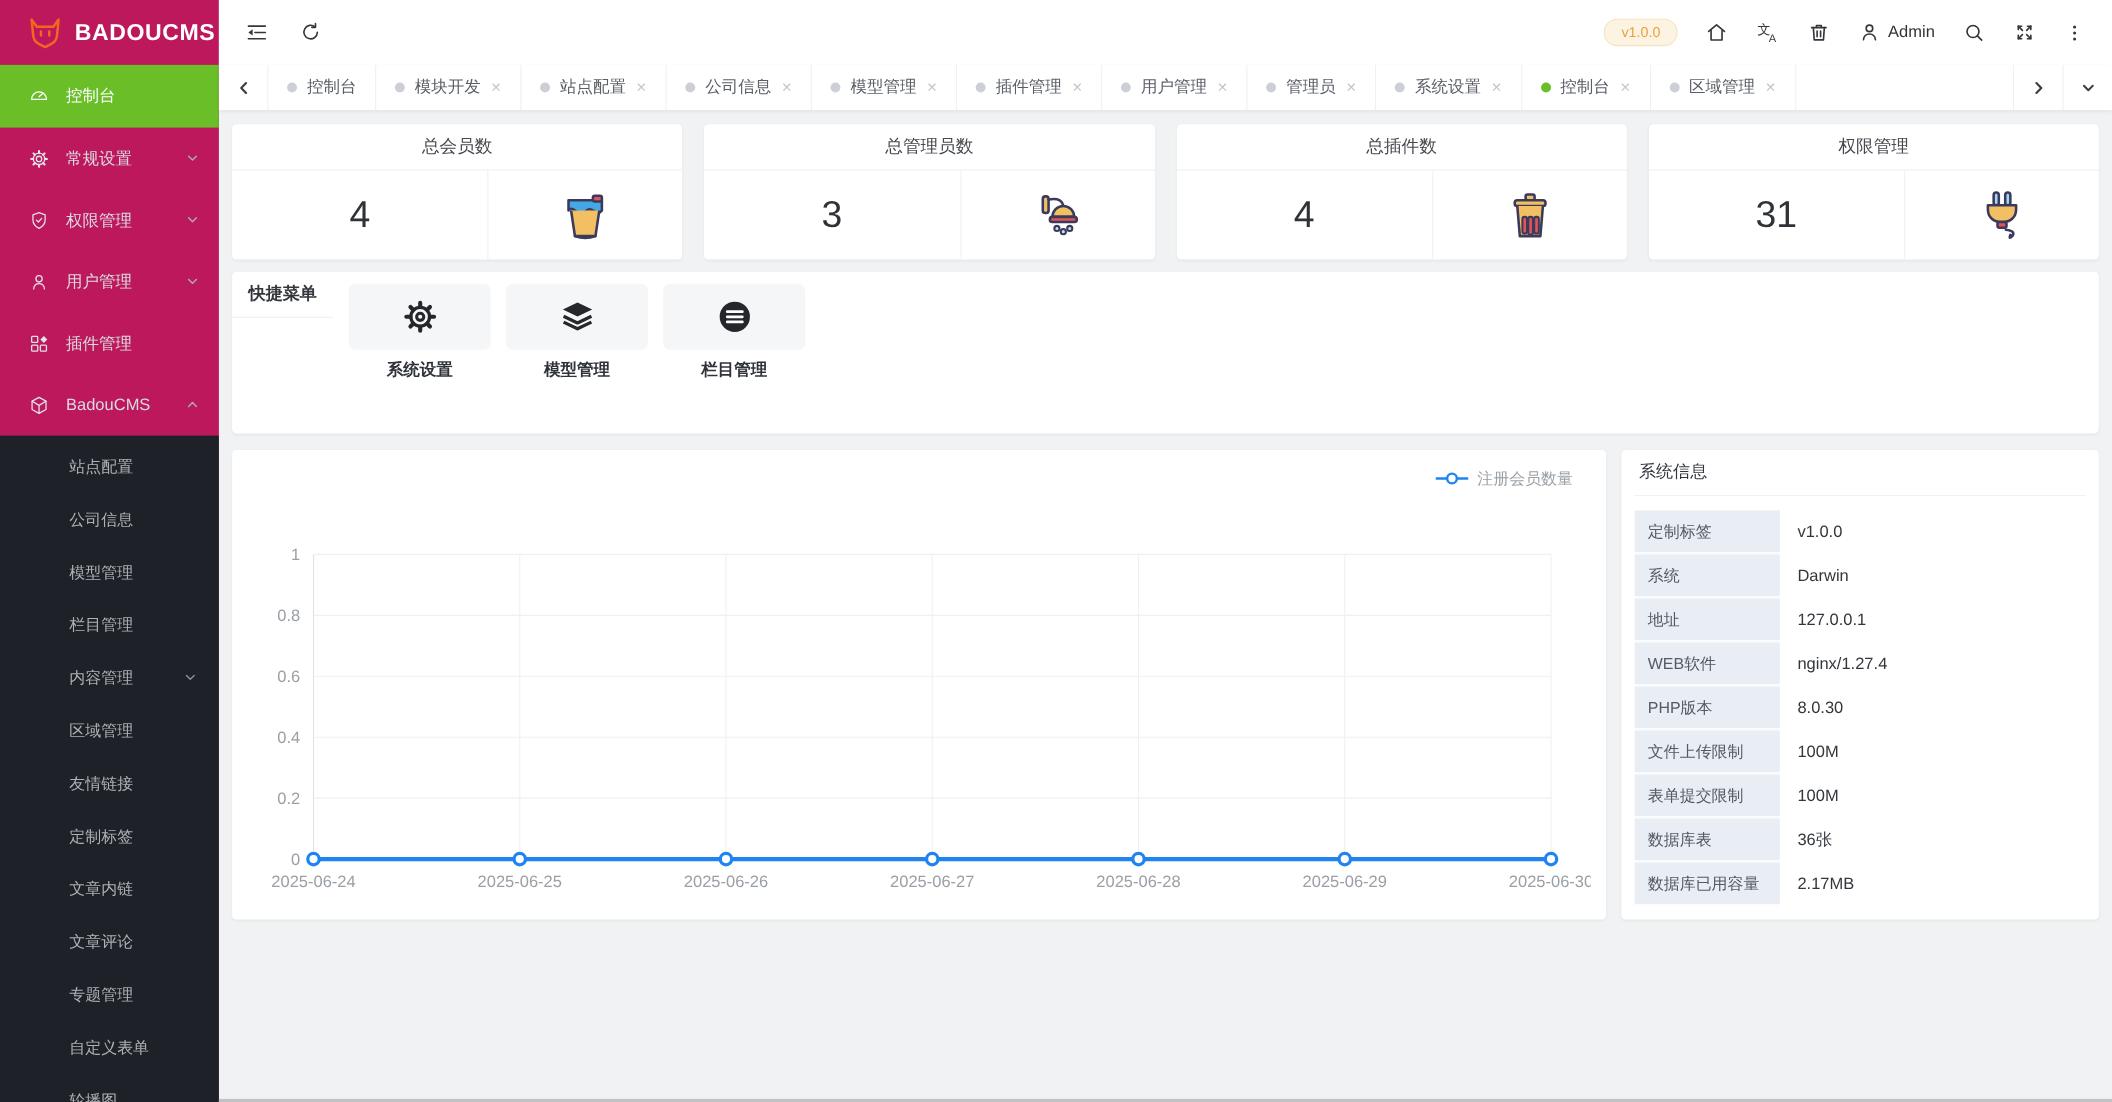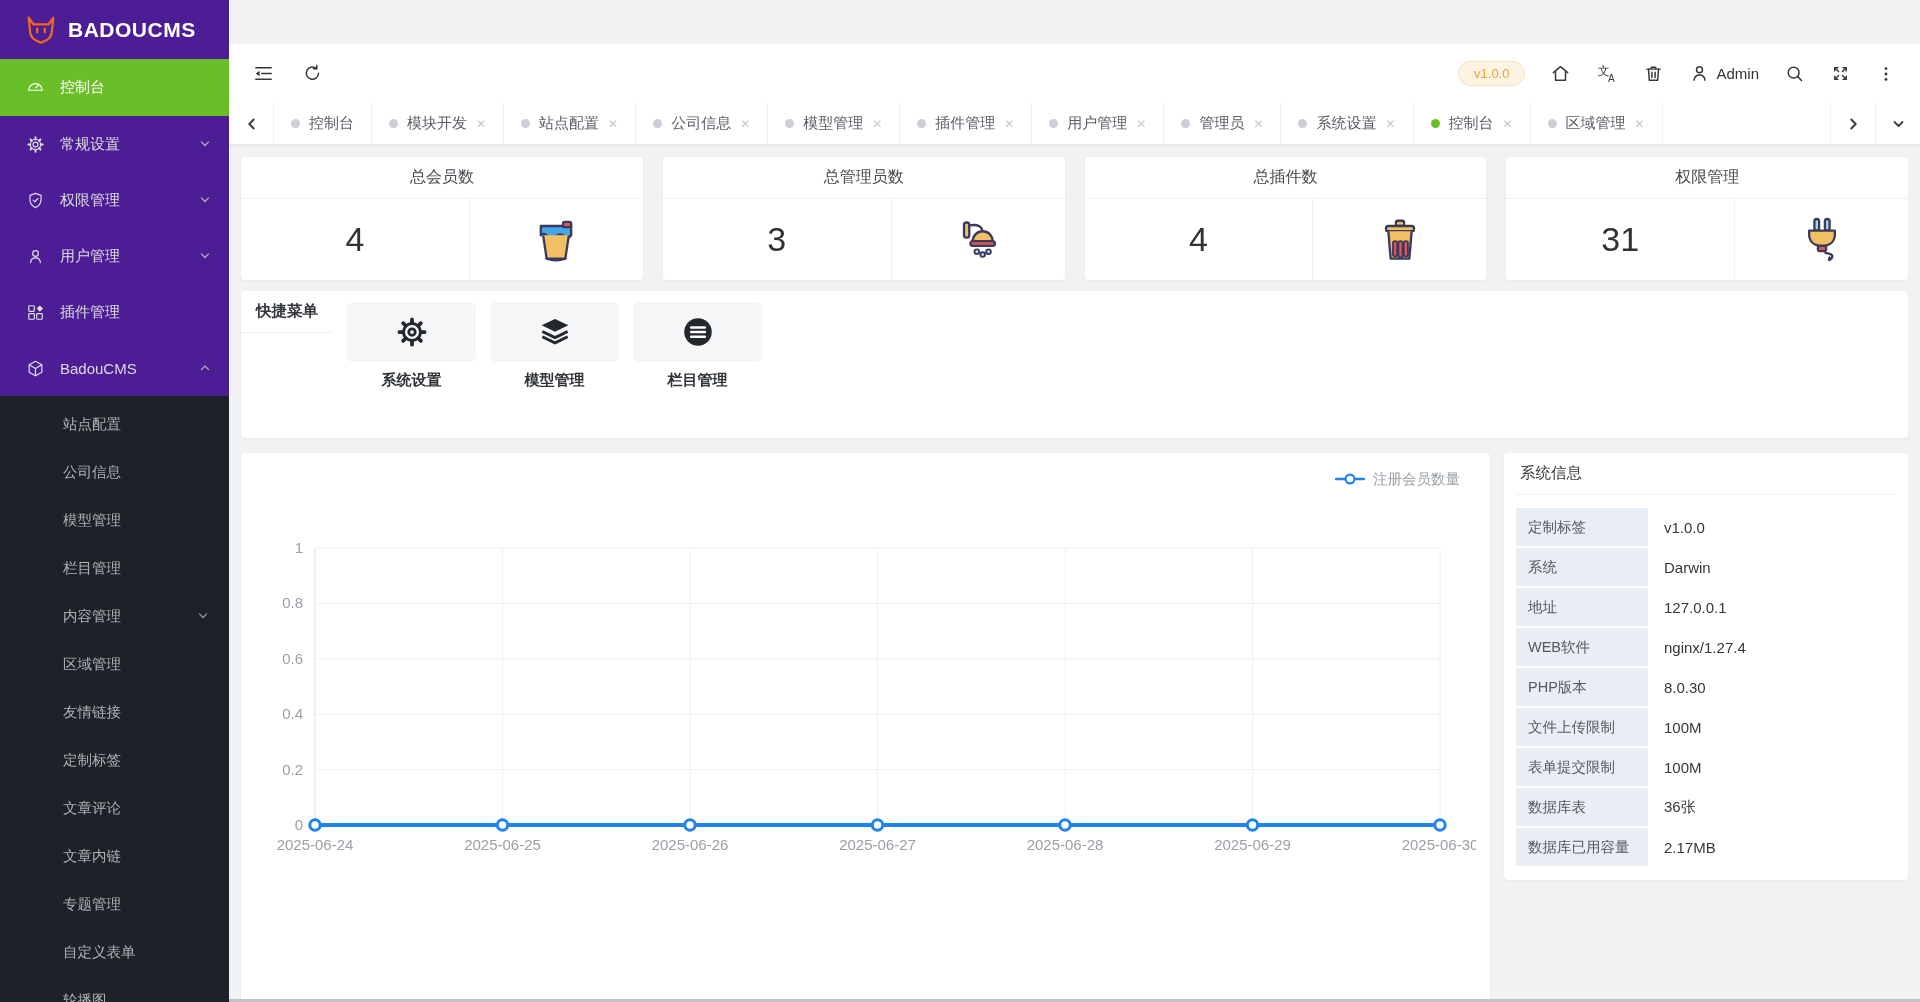--- a/index.html
+++ b/index.html
@@ -1,34 +1,34 @@
 <!DOCTYPE html>
 <html><head>
 <meta charset="utf-8">
 <style>
   * { margin:0; padding:0; box-sizing:border-box; }
   html,body { width:1920px; height:1002px; overflow:hidden; }
   body { font-family:"Liberation Sans","DejaVu Sans",sans-serif; background:#f1f2f3; }
   .app { display:flex; width:100%; height:100%; }
 
   
-  .sidebar { width:229px; flex-shrink:0; background:#4c1d95; overflow:hidden; display:flex; flex-direction:column; }
+  .sidebar { width:199px; flex-shrink:0; background:#be185d; overflow:hidden; display:flex; flex-direction:column; }
   .logo { height:59px; display:flex; align-items:center; padding-left:24px; gap:10px; flex-shrink:0; }
   .logo-text { font-size:21px; font-weight:bold; color:#ffffff; letter-spacing:.5px; }
   .nav-item { height:56px; display:flex; align-items:center; padding:0 18px 0 26px; gap:15px; font-size:15px; color:#d9dcdf; cursor:pointer; flex-shrink:0; }
   .nav-item.active { height:57px; background:#6abe28; color:#ffffff; }
   .nav-item .chev { margin-left:auto; color:#a9adb3; display:flex; }
   .sicon { width:19px; height:19px; stroke:#dfe2e6; fill:none; stroke-width:1.5; stroke-linecap:round; stroke-linejoin:round; flex-shrink:0; }
   .nav-item.active .sicon { stroke:#ffffff; }
   .submenu { background:#1e2228; padding-top:4px; flex:1; }
   .sub-item { height:48px; display:flex; align-items:center; padding-left:63px; padding-right:20px; font-size:14.5px; color:#aeb1b6; cursor:pointer; }
   .sub-item .chev { margin-left:auto; color:#8d9197; display:flex; }
 
   
-  .main { flex:1; display:flex; flex-direction:column; min-width:0; position:relative;margin-top:44px; }
+  .main { flex:1; display:flex; flex-direction:column; min-width:0; position:relative; }
 
   .topbar { height:59px; background:#ffffff; display:flex; align-items:center; padding:0 24px; flex-shrink:0; }
   .topbar-left { display:flex; align-items:center; gap:28px; }
   .topbar-right { margin-left:auto; display:flex; align-items:center; gap:25px; }
   .icon-btn { display:flex; align-items:center; cursor:pointer; }
   .hicon { width:21px; height:21px; stroke:#33373b; fill:none; stroke-width:1.7; stroke-linecap:round; stroke-linejoin:round; }
   .badge { font-size:13px; color:#e8a23d; background:#fdf3e3; border:1px solid #f8e3c0; border-radius:12px; padding:4px 15px; }
   .user-btn { display:flex; align-items:center; gap:6px; font-size:15px; color:#2f3338; cursor:pointer; }
 
   .tabbar { height:41px; background:#ffffff; display:flex; align-items:stretch; box-shadow:0 2px 4px rgba(0,0,0,.06); position:relative; z-index:2; flex-shrink:0; }
@@ -53,21 +53,21 @@
   .panel { background:#ffffff; border-radius:4px; box-shadow:0 1px 3px rgba(0,0,0,.05); }
   .panel-header { height:42px; display:flex; align-items:center; padding:0 15px; font-size:15.5px; color:#33373c; border-bottom:1px solid #f0f1f2; flex-shrink:0; }
 
   .quick-panel { height:147px; margin-bottom:15px; display:flex; flex-direction:row; overflow:hidden;font-weight:bold; }
   .quick-body { padding:11px 14px 0; display:flex; gap:14px; }
   .quick-item { width:129px; cursor:pointer; text-align:center; }
   .quick-icon-box { height:60px; background:#f5f6f7; border-radius:6px; display:flex; align-items:center; justify-content:center; }
   .quick-label { margin-top:9px; font-size:15px; color:#2f3338; }
 
   .bottom-row { display:flex; gap:14px; }
-  .chart-panel { width:1249px; height:551px; padding:0 14px; flex-shrink:0; }
+  .chart-panel { width:1249px; height:427px; padding:0 14px; flex-shrink:0; }
   .legend-row { height:52px; display:flex; align-items:center; justify-content:flex-end; gap:8px; padding-right:16px; font-size:14.5px; color:#9aa0a6; cursor:pointer; }
   .chart-svg-wrap { width:1221px; }
   #chart-svg text { font-family:"Liberation Sans","DejaVu Sans",sans-serif; }
 
   .info-panel { flex:1; height:427px; padding:0 12px; display:flex; flex-direction:column; }
   .info-panel .panel-header { padding:0 4px; }
   .info-table { margin-top:13px; }
   .info-row { display:flex; height:39px; margin-bottom:1px; }
   .info-label { width:132px; background:#e9edf4; border-bottom:1px solid #ffffff; display:flex; align-items:center; padding-left:12px; font-size:14.5px; color:#555a61; flex-shrink:0; }
   .info-value { flex:1; display:flex; align-items:center; padding-left:16px; font-size:15px; color:#33373c; }
@@ -185,24 +185,24 @@
       <div class="sub-item">
           <span>区域管理</span>
         </div>
       <div class="sub-item">
           <span>友情链接</span>
         </div>
       <div class="sub-item">
           <span>定制标签</span>
         </div>
       <div class="sub-item">
+          <span>文章内链</span>
+        </div>
+      <div class="sub-item">
           <span>文章评论</span>
-        </div>
-      <div class="sub-item">
-          <span>文章内链</span>
         </div>
       <div class="sub-item">
           <span>专题管理</span>
         </div>
       <div class="sub-item">
           <span>自定义表单</span>
         </div>
       <div class="sub-item">
           <span>轮播图</span>
         </div>

